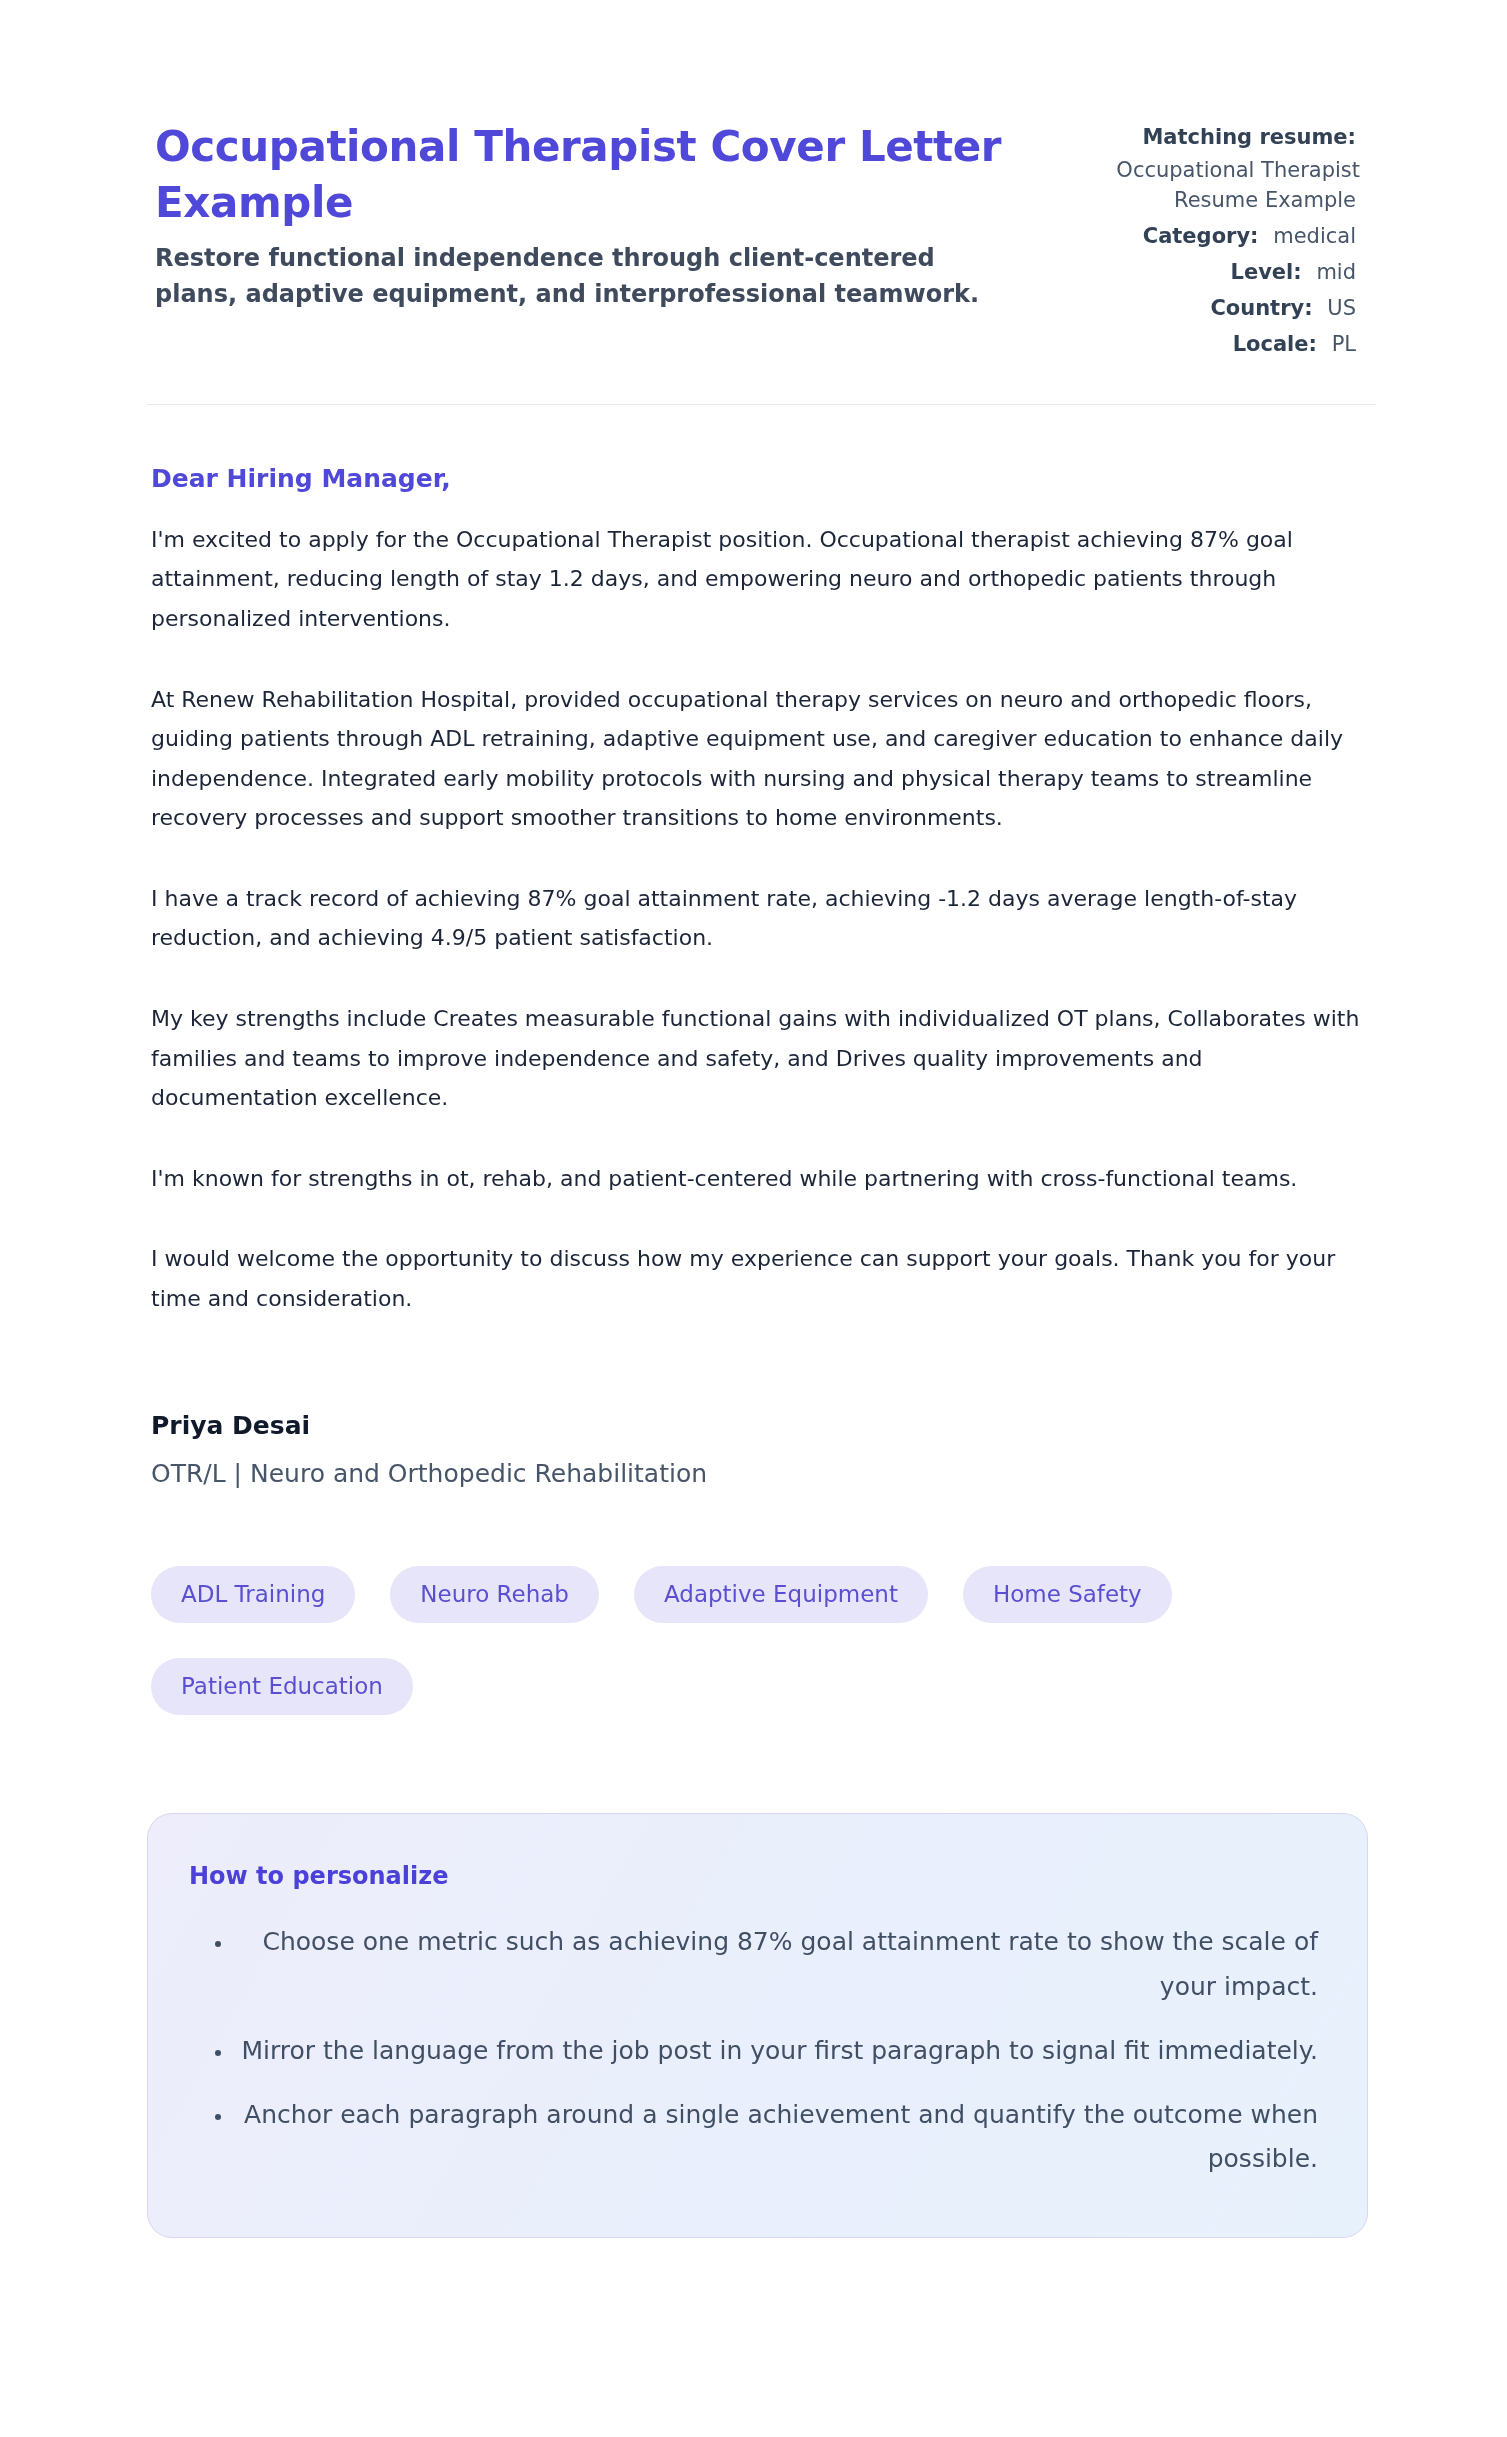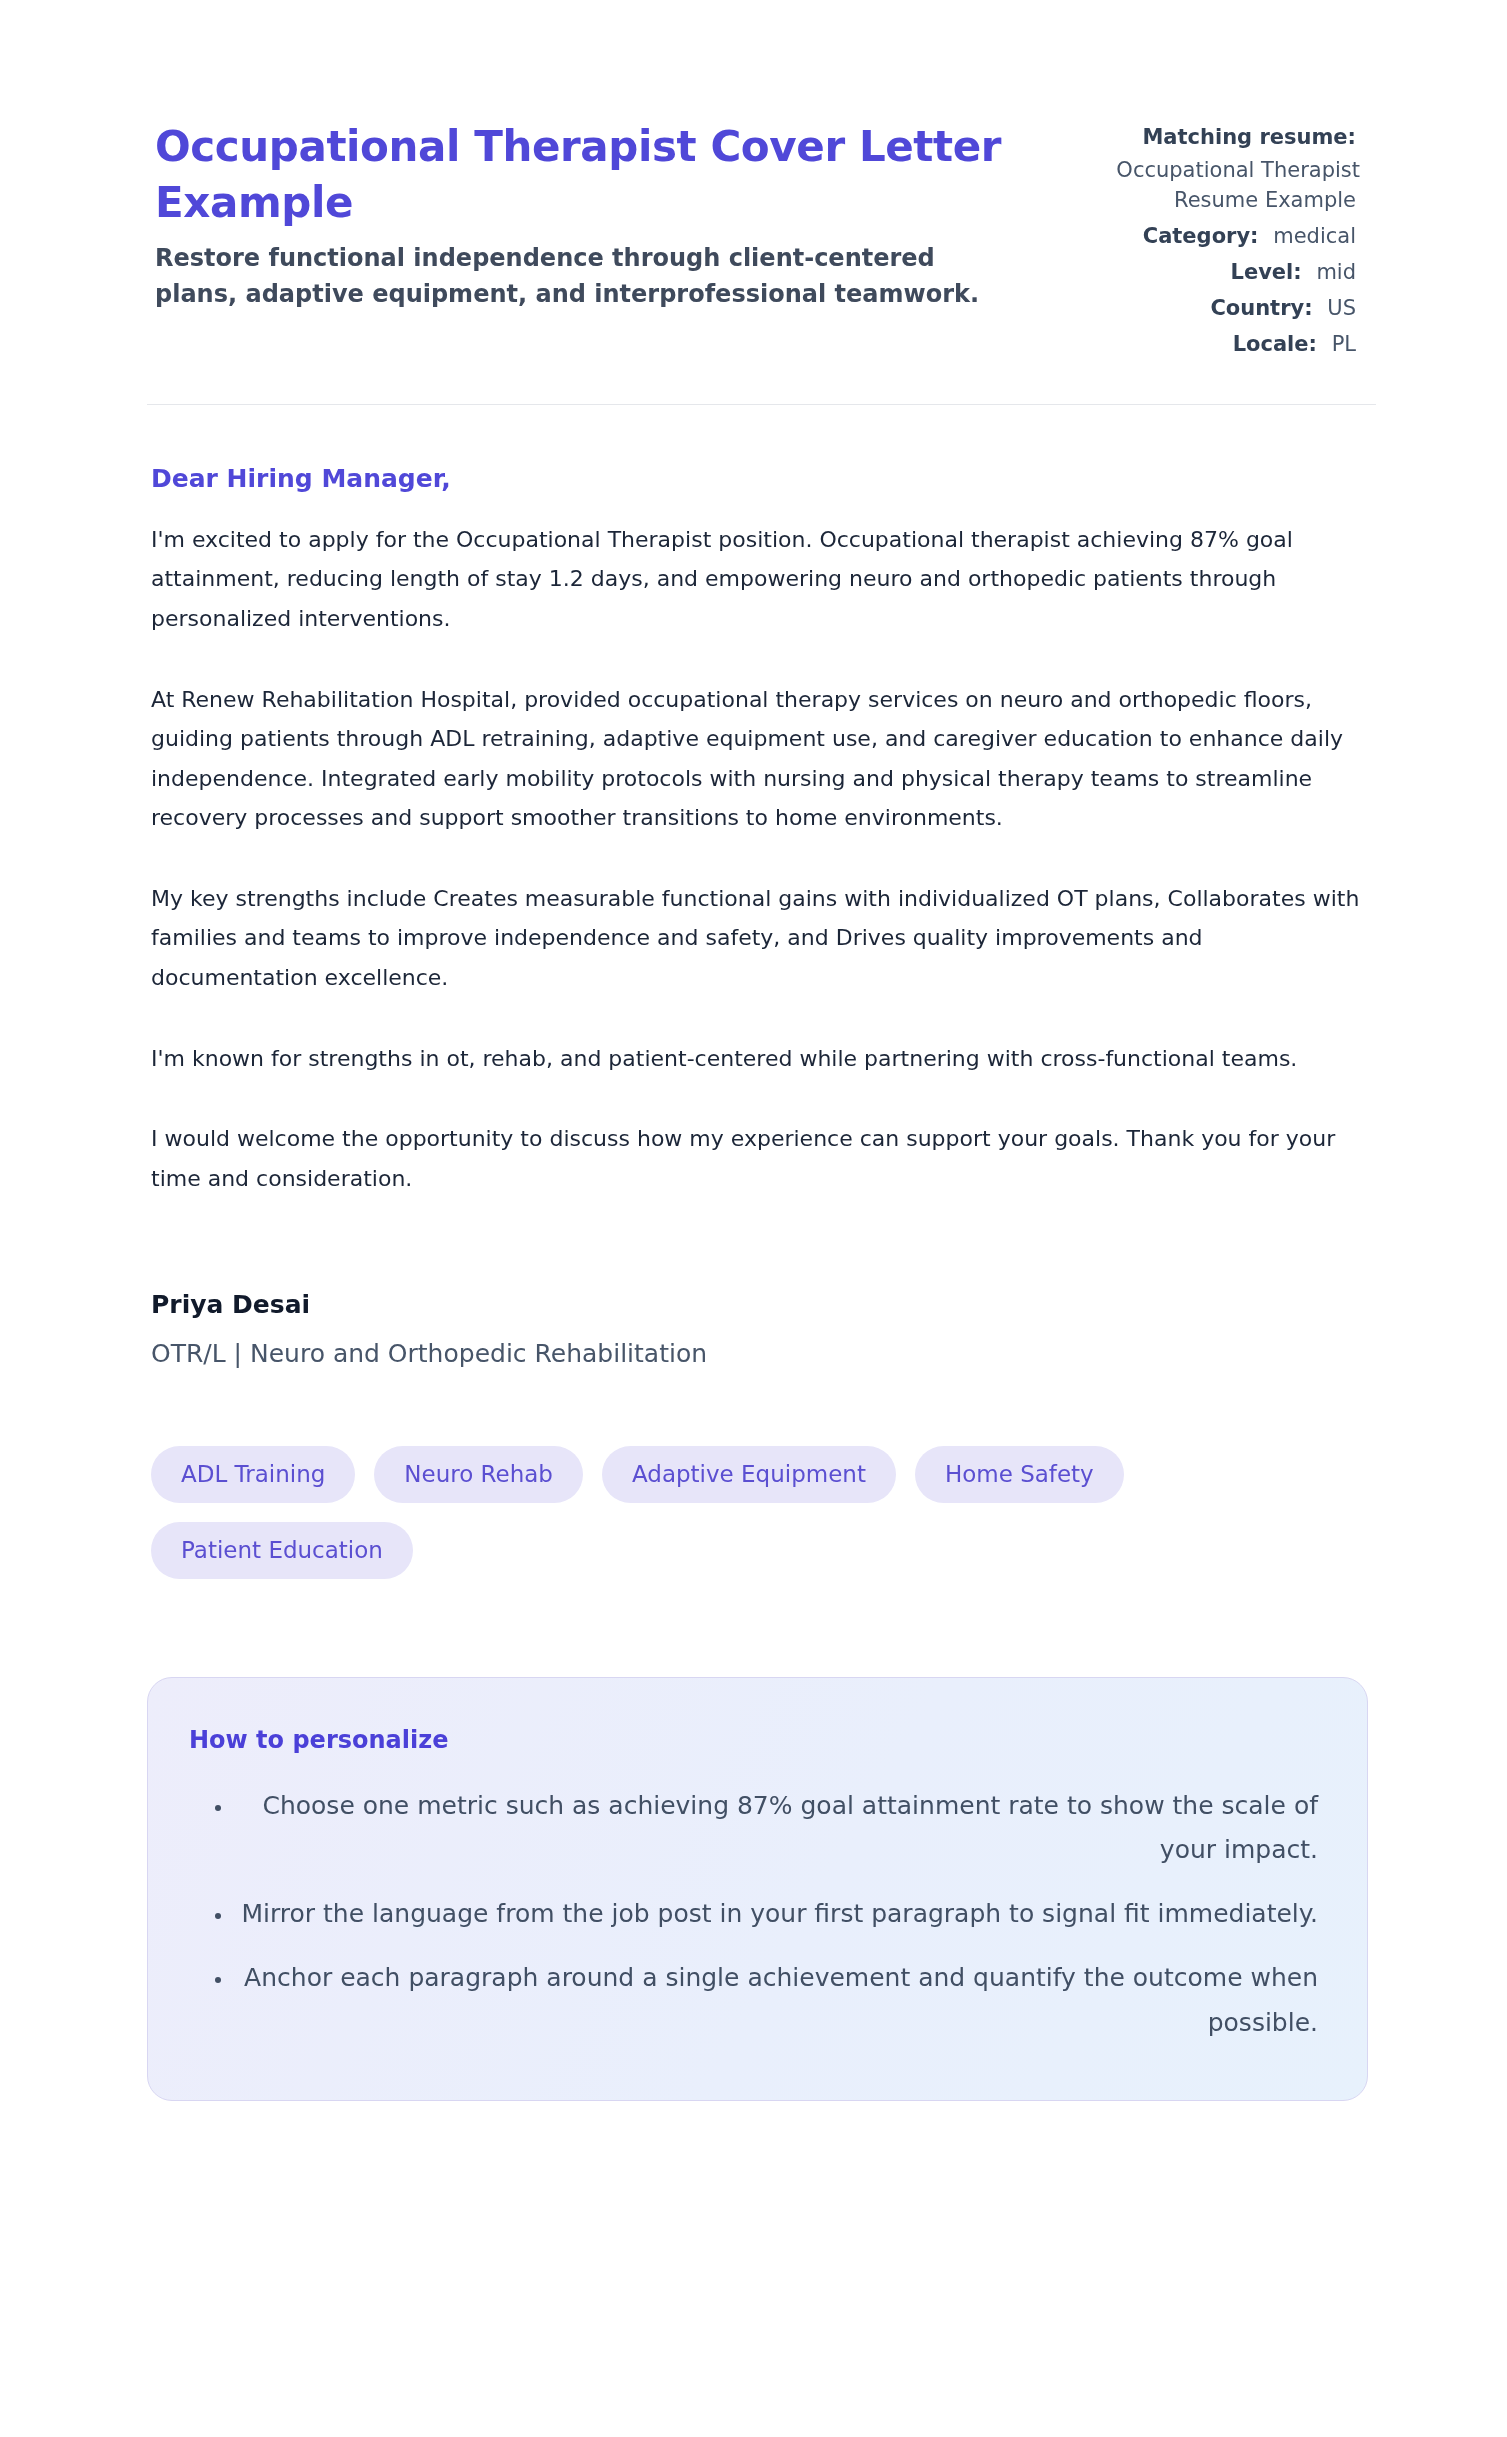--- a/index.html
+++ b/index.html
@@ -69,21 +69,21 @@
     font-weight: bold;
     color: #111a2b;
   }
   .sig-role {
     margin-top: 19.5px;
     font-size: 25px;
     color: #475569;
   }
 
   
-  .tags { margin-top: 74px; display: flex; flex-wrap: wrap; gap: 11px; text-align: center; }
+  .tags { margin-top: 74px; display: flex; flex-wrap: wrap; gap: 27px; text-align: center; }
   .tag {
     display: inline-block;
     background: #e7e5f9;
     color: #5b4fd1;
     font-size: 23px;
     line-height: 1;
     padding: 17px 30px;
     border-radius: 886px;
     white-space: nowrap;
   }
@@ -150,20 +150,21 @@
       </div>
     </aside>
   </header>
 
   <div class="divider"></div>
 
   <section class="letter">
     <p class="greeting">Dear Hiring Manager,</p>
     <p class="para">I'm excited to apply for the Occupational Therapist position. Occupational therapist achieving 87% goal attainment, reducing length of stay 1.2 days, and empowering neuro and orthopedic patients through personalized interventions.</p>
     <p class="para">At Renew Rehabilitation Hospital, provided occupational therapy services on neuro and orthopedic floors, guiding patients through ADL retraining, adaptive equipment use, and caregiver education to enhance daily independence. Integrated early mobility protocols with nursing and physical therapy teams to streamline recovery processes and support smoother transitions to home environments.</p>
+    <p class="para">I have a track record of achieving 87% goal attainment rate, achieving -1.2 days average length-of-stay reduction, and achieving 4.9/5 patient satisfaction.</p>
     <p class="para">My key strengths include Creates measurable functional gains with individualized OT plans, Collaborates with families and teams to improve independence and safety, and Drives quality improvements and documentation excellence.</p>
     <p class="para">I'm known for strengths in ot, rehab, and patient-centered while partnering with cross-functional teams.</p>
     <p class="para">I would welcome the opportunity to discuss how my experience can support your goals. Thank you for your time and consideration.</p>
     <p class="sig-name">Priya Desai</p>
     <p class="sig-role">OTR/L | Neuro and Orthopedic Rehabilitation</p>
   </section>
 
   <div class="tags">
     <span class="tag">ADL Training</span>
     <span class="tag">Neuro Rehab</span>

